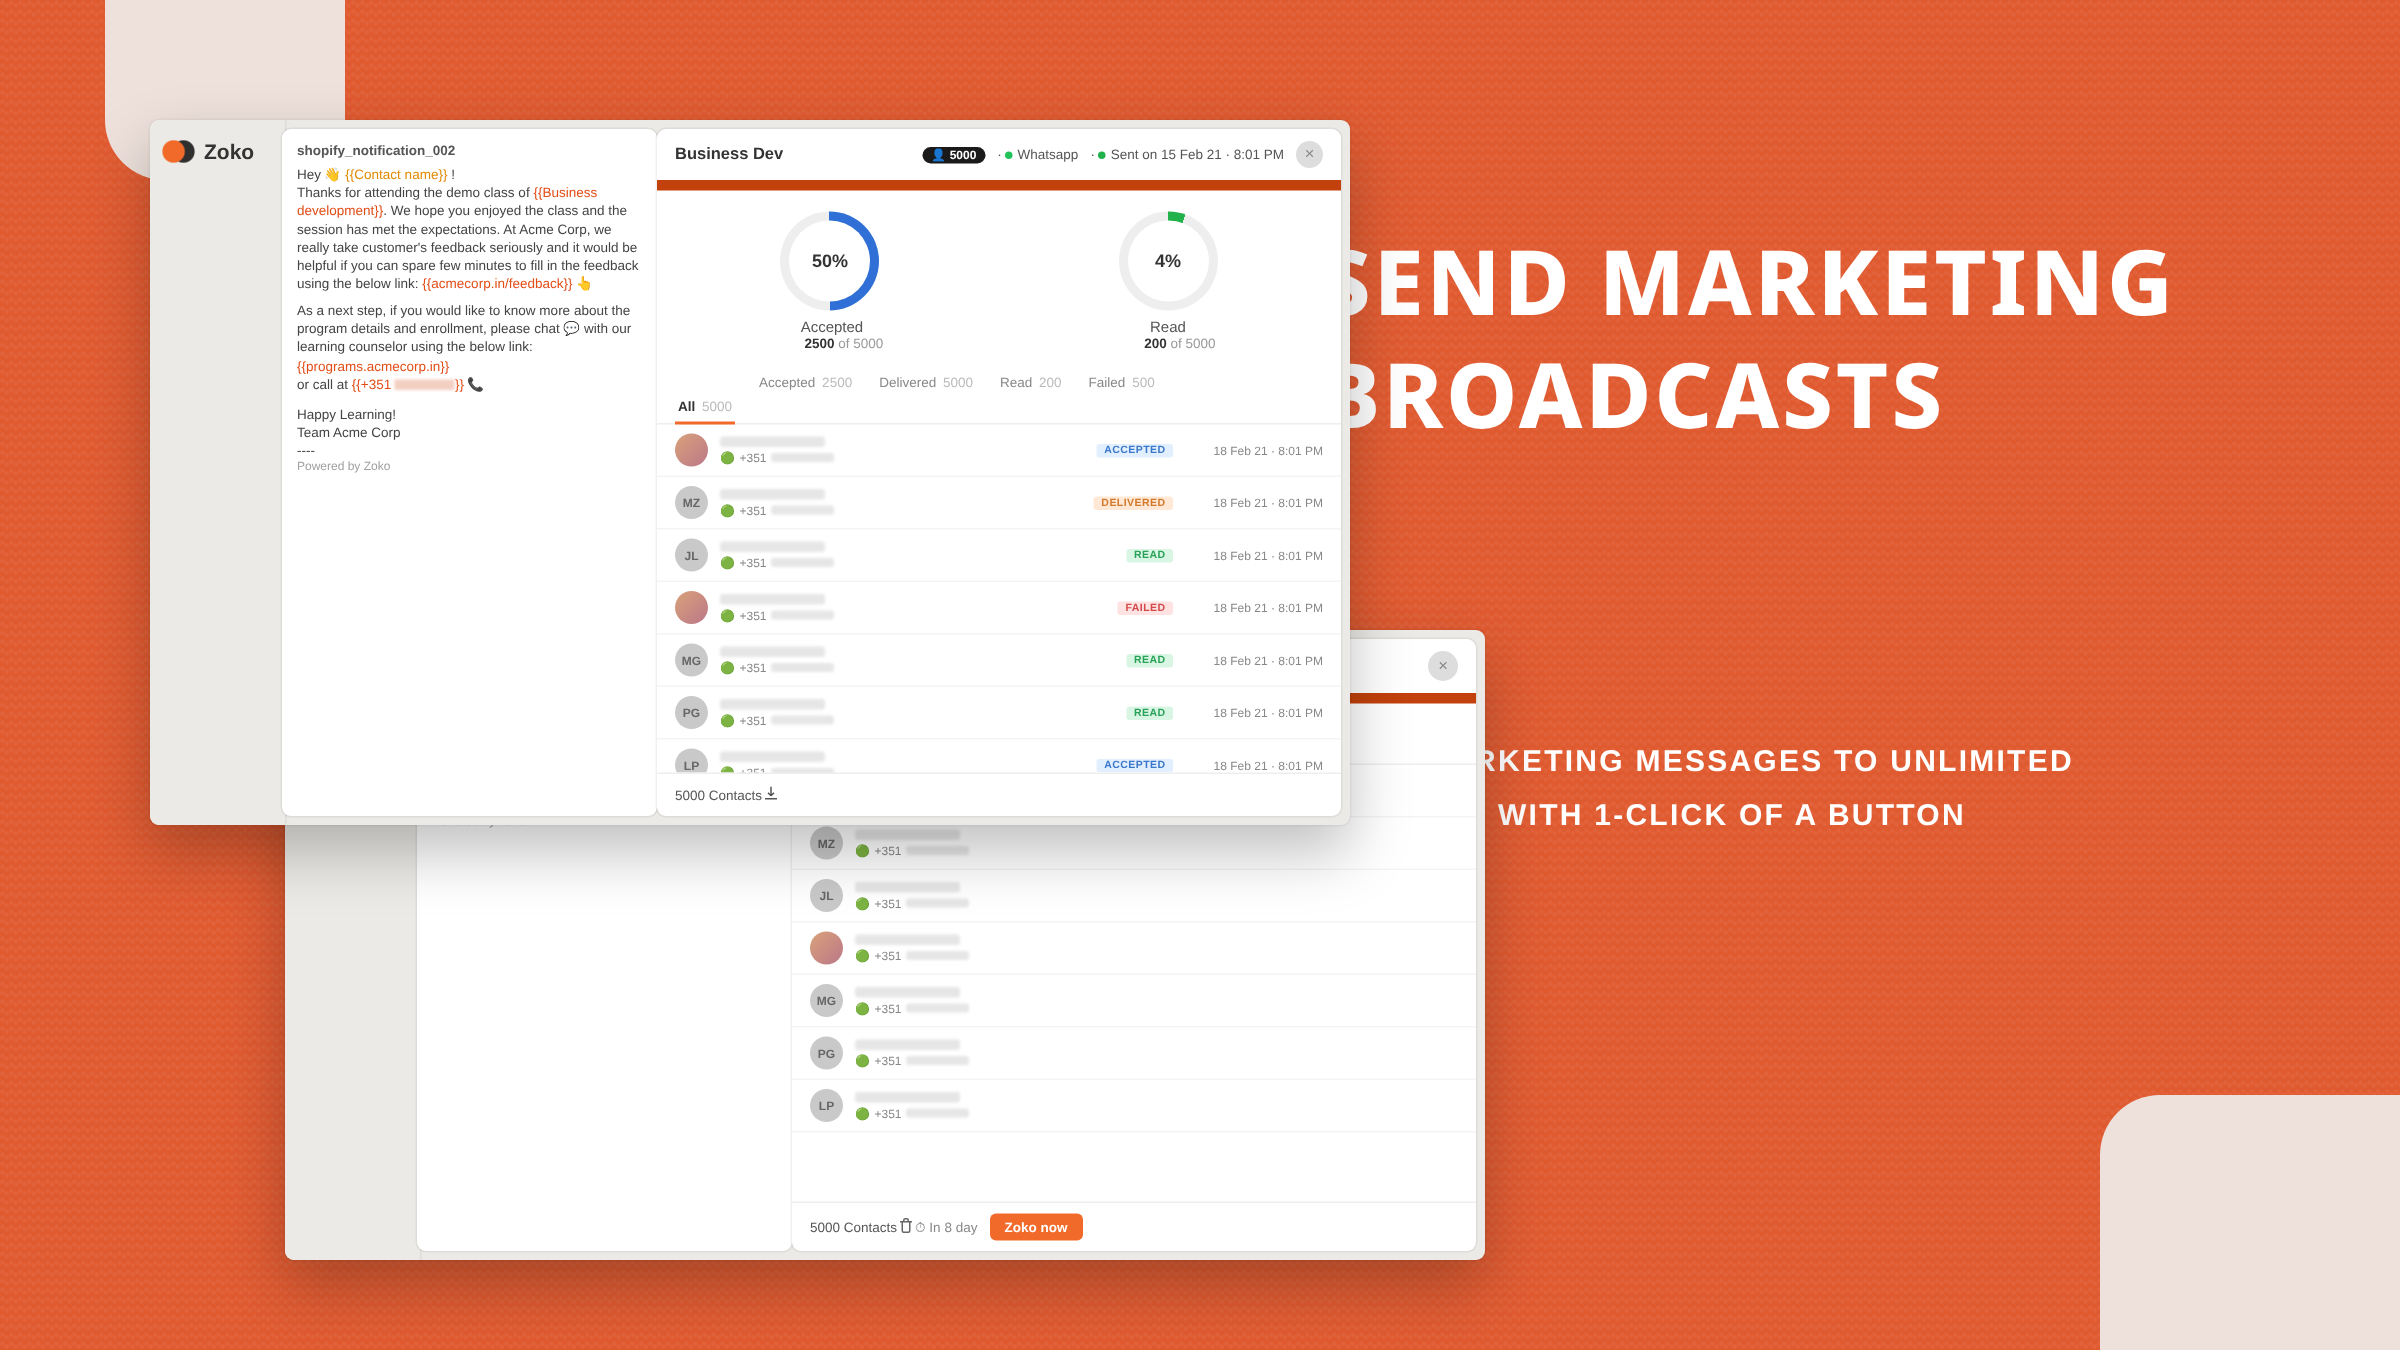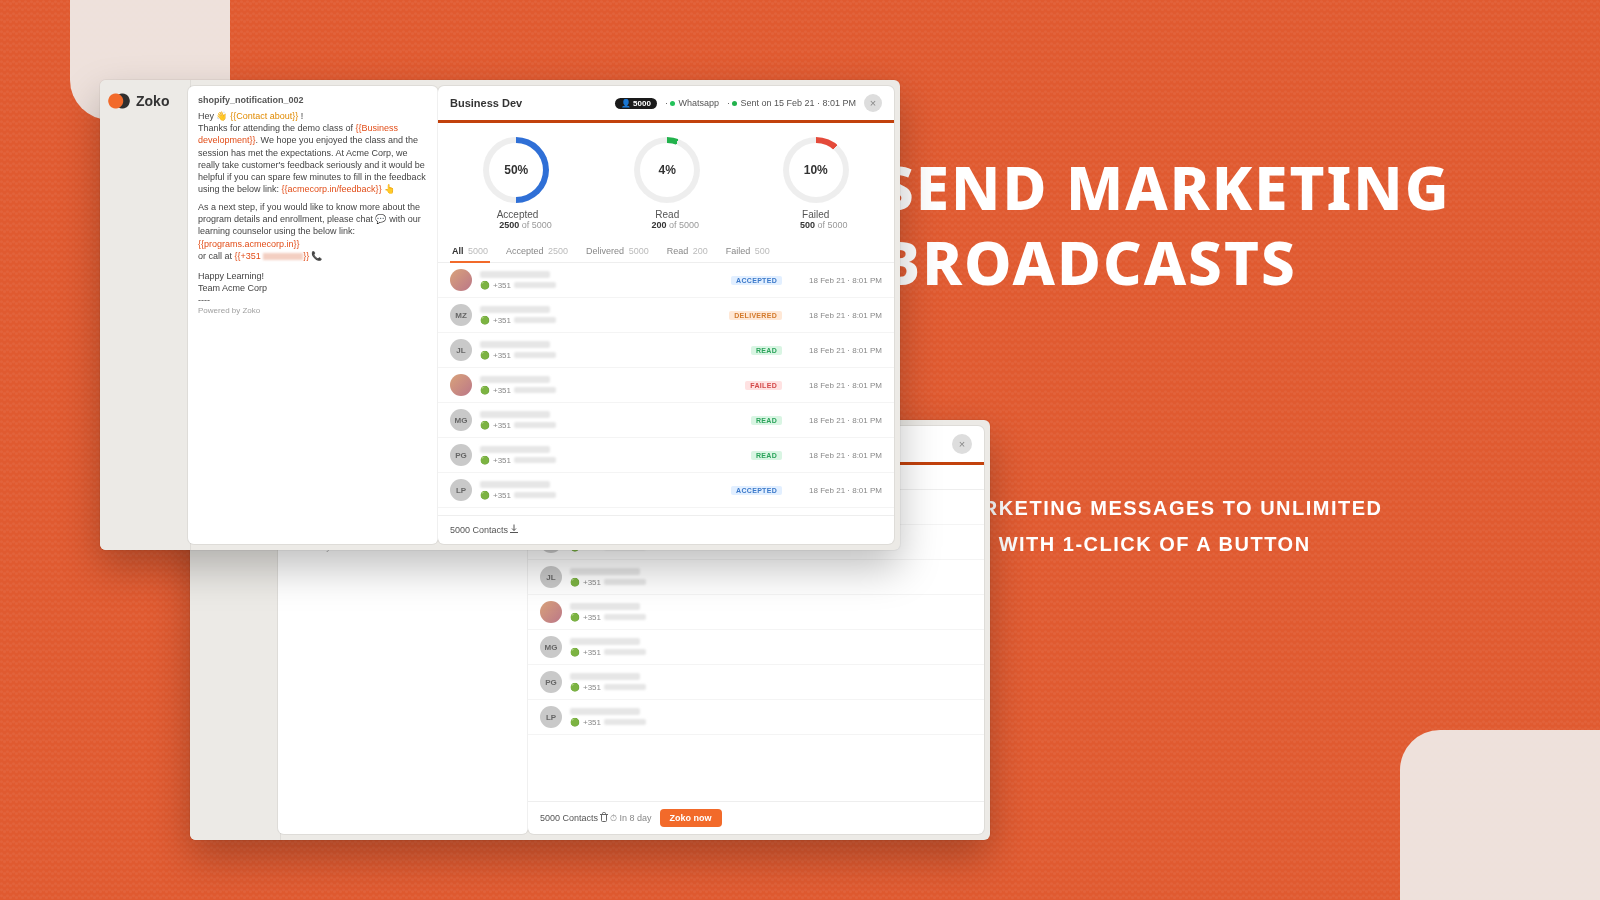--- a/index.html
+++ b/index.html
@@ -58,21 +58,21 @@
   .tok-y { color:#e08a00; }
   .tok-o { color:#e24d18; }
   .small-grey { color:#a0a0a0; font-size:8px; }
 
   .panel {
     position:absolute; left:338px; top:6px; right:6px; bottom:6px;
     background:#fff; border-radius:6px; box-shadow:0 0 0 1px rgba(0,0,0,.06);
     display:flex; flex-direction:column; font-size:10px; color:#555;
   }
   .panel-head {
-    display:flex; align-items:center; gap:8px; padding:8px 12px; border-bottom:3px solid #c2410c;
+    display:flex; align-items:center; gap:8px; padding:8px 12px; border-bottom:7px solid #c2410c;
   }
   .panel-head .title { font-weight:600; font-size:11px; color:#333; margin-right:auto;}
   .pill { display:inline-flex; align-items:center; background:#1a1a1a; color:#fff; border-radius:9px; padding:1px 6px; font-size:8px; font-weight:600;}
   .pill span { margin-left:2px;}
   .dot { width:5px; height:5px; border-radius:50%; background:#23c25a; display:inline-block; margin-right:3px;}
   .close { width:18px; height:18px; border-radius:50%; background:#ddd; display:flex; align-items:center; justify-content:center; color:#888; font-size:11px;}
   .close.big { width:20px;height:20px;}
 
   
   .stats { display:flex; justify-content:space-around; padding:14px 4px 8px;}
@@ -83,21 +83,21 @@
     background: var(--g); }
   .donut::after{ content:""; position:absolute; inset:6px; border-radius:50%; background:#fff;}
   .donut .pct { position:relative; z-index:1; font-size:12px; font-weight:600; color:#333;}
   .stat-lbl { text-align:center; font-size:10px; color:#555; margin-top:6px;}
   .stat-sub { text-align:center; font-size:9px; color:#999;margin-left:16px;}
   .stat-sub b{color:#333;font-weight:600;}
 
   
   .tabs { display:flex; gap:14px; padding:8px 12px 0; border-bottom:1px solid #eee; font-size:9px;}
   .tab { padding:0 2px 6px; color:#888; position:relative;}
-  .tab.active { color:#333; font-weight:600;}
+  .tab.active { color:#333; font-weight:600;margin-top:16px;}
   .tab.active::after{ content:""; position:absolute; left:0; right:0; bottom:-1px; height:2px; background:#f26a2a;}
   .tab .cnt { color:#bbb; font-weight:400; margin-left:2px;}
 
   
   .rows { flex:1; overflow:hidden;}
   .row { display:flex; align-items:center; gap:8px; padding:6px 12px; border-bottom:1px solid #f4f4f4;}
   .av { width:22px; height:22px; border-radius:50%; background:#c9c9c9; display:flex; align-items:center; justify-content:center; font-size:8px; font-weight:700; color:#666;}
   .av.img { background:linear-gradient(135deg,#d9a27a,#b78); }
   .nm { flex:1;}
   .nm .n { width:70px; height:7px; background:#e6e6e6; border-radius:2px; filter:blur(1px);}
@@ -259,21 +259,21 @@
   <div class="sidebar">
     <div class="brand">
       <div class="brand-logo"></div>
       <div class="brand-name">Zoko</div>
     </div>
   </div>
 
   <div class="preview">
     <div class="tmpl-name">shopify_notification_002</div>
     <div>
-      <span>Hey 👋 </span><span class="tok-y">{{Contact about}}</span><span> !</span>
+      <span>Hey 👋 </span><span class="tok-y">{{Contact name}}</span><span> !</span>
     </div>
     <div>
       <span>Thanks for attending the demo class of </span><span class="tok-o">{{Business development}}</span><span>. We hope you enjoyed the class and the session has met the expectations. At Acme Corp, we really take customer's feedback seriously and it would be helpful if you can spare few minutes to fill in the feedback using the below link: </span><span class="tok-o">{{acmecorp.in/feedback}}</span><span> 👆</span>
     </div>
     <div style="height:6px"></div>
     <div><span>As a next step, if you would like to know more about the program details and enrollment, please chat 💬 with our learning counselor using the below link:</span></div>
     <div><span class="tok-o">{{programs.acmecorp.in}}</span></div>
     <div><span>or call at  </span><span class="tok-o">{{+351 </span><span style="display:inline-block;width:40px;height:7px;background:#f3cfc2;filter:blur(1px);vertical-align:middle;"></span><span class="tok-o">}} 📞</span></div>
     <div style="height:8px"></div>
     <div>Happy Learning!</div>
@@ -299,27 +299,20 @@
           <div class="stat-lbl">Accepted</div>
           <div class="stat-sub"><b>2500</b> of 5000</div>
         </div>
         <div style="text-align: center;">
           <div class="donut" style="--g:conic-gradient(#22b24c 0 20deg,#eee 20deg 360deg)">
             <span class="pct">4%</span>
           </div>
           <div class="stat-lbl">Read</div>
           <div class="stat-sub"><b>200</b> of 5000</div>
         </div>
-        <div style="text-align: center;">
-          <div class="donut" style="--g:conic-gradient(#e44a3a 0 40deg,#eee 40deg 360deg)">
-            <span class="pct">10%</span>
-          </div>
-          <div class="stat-lbl">Failed</div>
-          <div class="stat-sub"><b>500</b> of 5000</div>
-        </div>
       </div>
     <div class="tabs" id="top-tabs">
         <div class="tab active">All <span class="cnt">5000</span></div>
         <div class="tab">Accepted <span class="cnt">2500</span></div>
         <div class="tab">Delivered <span class="cnt">5000</span></div>
         <div class="tab">Read <span class="cnt">200</span></div>
         <div class="tab">Failed <span class="cnt">500</span></div>
       </div>
     <div class="rows" id="top-rows">
         <div class="row">

